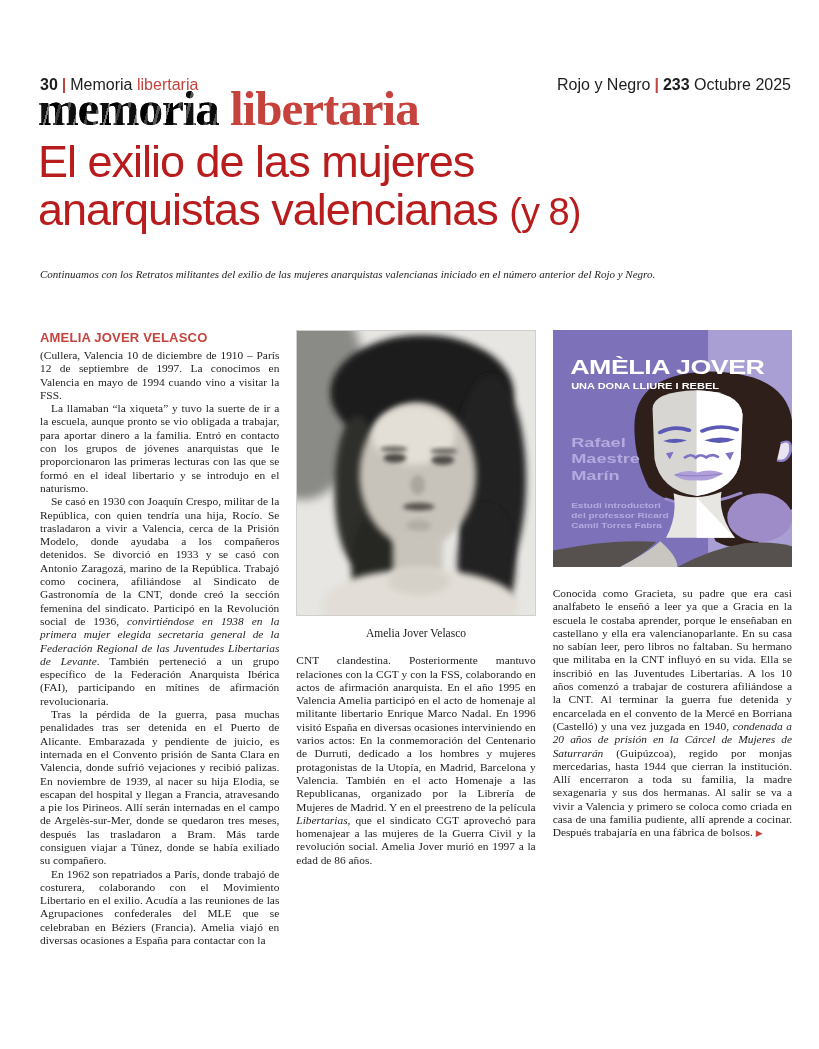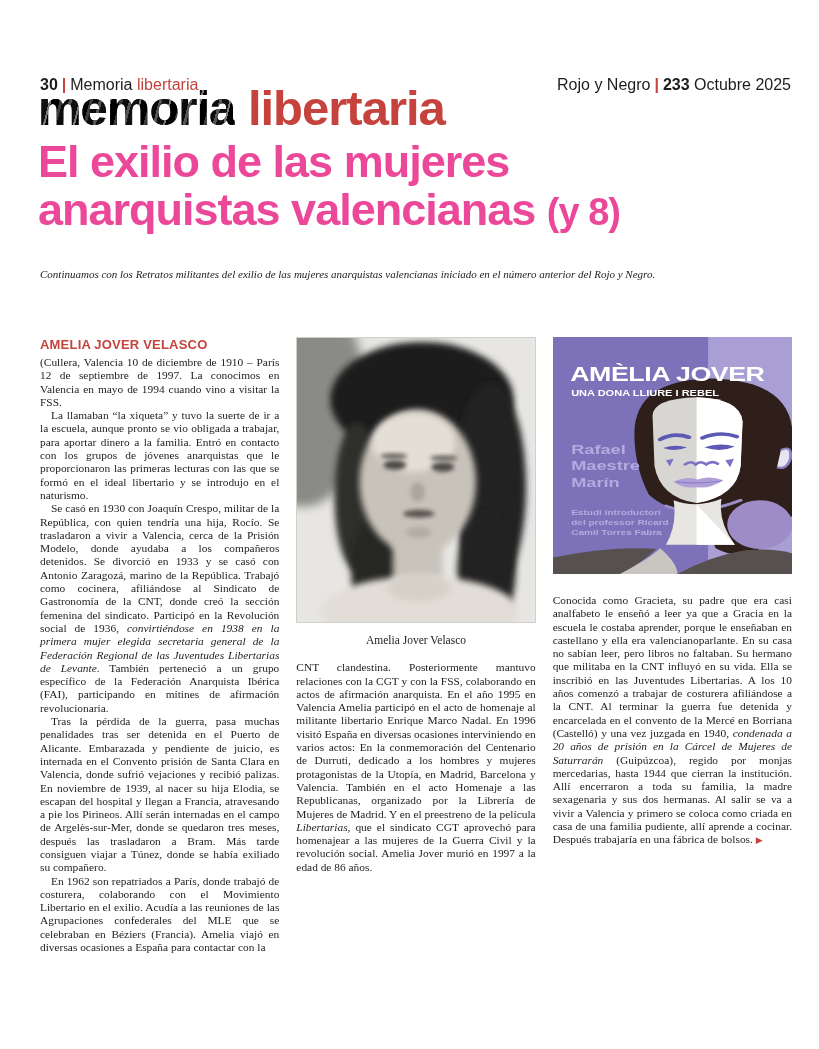--- a/index.html
+++ b/index.html
@@ -12,46 +12,46 @@
     position:absolute;top:48px;left:40px;right:28px;
     display:flex;justify-content:space-between;align-items:flex-end;
     font-family:"Liberation Sans", sans-serif;font-size:16px;color:#1d1d1d;margin-top:28px;
   }
   .folio .sep{color:#c5433c;font-weight:bold;padding:0 4px;}
   .folio .b{font-weight:bold;}
   .folio .accent{color:#c5433c;}
   
   .masthead{
     position:absolute;left:38px;top:84px;
-    font-family:Liberation Sans, sans-serif;font-weight:bold;
+    font-family:Liberation Serif, serif;font-weight:bold;
     font-size:49px;letter-spacing:-1px;line-height:1;white-space:nowrap;
   }
   .masthead .word-black{
     background:
       repeating-linear-gradient(105deg,#0b0b0b 0 6px,#555 6px 9px,#101010 9px 16px,#7a7a7a 16px 18px,#000 18px 26px,#3d3d3d 26px 29px),
       #111;
     -webkit-background-clip:text;background-clip:text;color:transparent;
   }
   .masthead .word-red{color:#c5433c;}
   .headline{
     position:absolute;left:38px;top:138px;width:740px;
-    font-family:"Liberation Sans", sans-serif;font-weight:bold;color:#ec4899;
+    font-family:"Liberation Sans", sans-serif;font-weight:normal;color:#b91c1c;
     font-size:45px;line-height:48px;letter-spacing:-1px;
   }
   .headline .small{font-size:38px;}
   .standfirst{
     position:absolute;left:40px;top:263px;width:750px;
     font-style:italic;font-size:11px;line-height:23px;color:#222;
   }
   
   .columns{
     position:absolute;left:40px;top:330px;width:752px;
     display:grid;grid-template-columns:1fr 1fr 1fr;gap:17px;
   }
-  .col{font-size:11.4px;line-height:13.3px;text-align:justify;margin-top:7px;}
+  .col{font-size:11.4px;line-height:13.3px;text-align:justify;}
   .sec-heading{
     font-family:"Liberation Sans", sans-serif;font-weight:bold;
     color:#c5433c;font-size:13px;letter-spacing:.2px;line-height:15px;
     margin:0 0 4px 0;text-align:left;
   }
   .col p{margin:0;}
   .col p.indent{text-indent:11px;}
   .seg-b{font-weight:normal;}
   .seg-i{font-style:italic;}
   .seg-arrow{color:#c5433c;font-size:9px;letter-spacing:0;}

